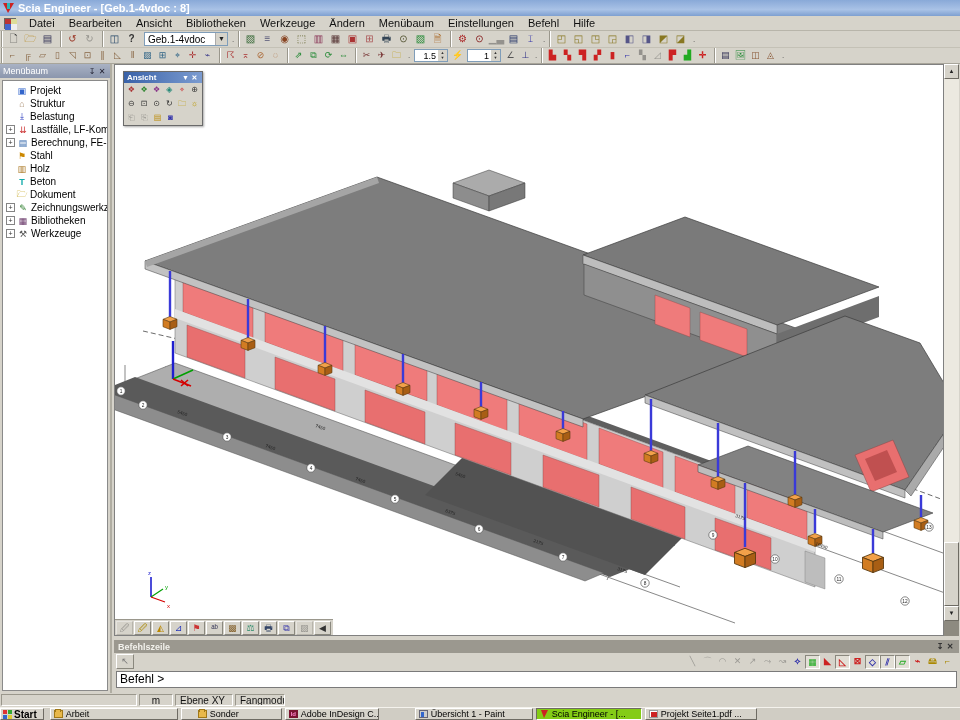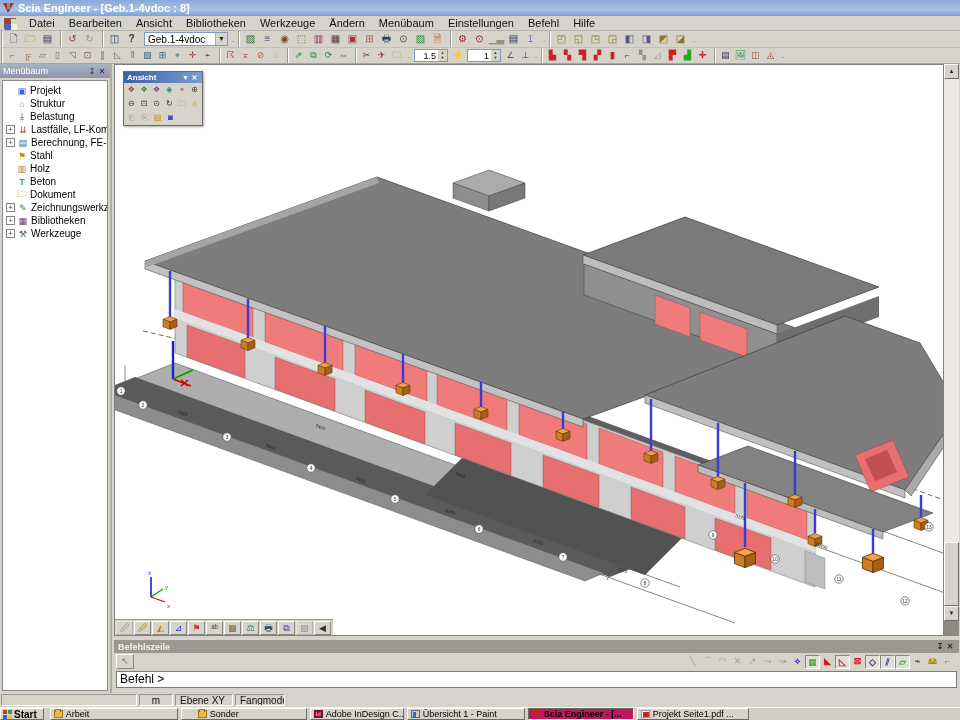--- a/index.html
+++ b/index.html
@@ -97,21 +97,21 @@
 
   
   #taskbar { position:absolute; left:0; top:707px; width:960px; height:13px; background:#d0cdc4; border-top:1px solid #f4f2ec; display:flex; align-items:center; }
   #start { height:12px; border:1px solid; border-color:#fff #6e6b63 #6e6b63 #fff; background:#d6d3ca; display:flex; align-items:center;
     gap:2px; font-size:10px; font-weight:bold; padding:0 6px 0 2px; margin-right:6px; }
   #winflag { width:9px; height:9px; display:grid; grid-template-columns:4px 4px; grid-template-rows:4px 4px; gap:1px; }
   #winflag i:nth-child(1){background:#d33;} #winflag i:nth-child(2){background:#3a3;}
   #winflag i:nth-child(3){background:#36c;} #winflag i:nth-child(4){background:#dc3;}
   .task { height:12px; width:92px; border:1px solid; border-color:#fff #6e6b63 #6e6b63 #fff; background:#d6d3ca;
     font-size:9px; display:flex; align-items:center; gap:3px; padding:0 3px; margin-right:3px; overflow:hidden; white-space:nowrap; }
-  .task.active { border-color:#6e6b63 #fff #fff #6e6b63; background:#be185d; font-weight:bold; }
+  .task.active { border-color:#6e6b63 #fff #fff #6e6b63; background:#84cc16; font-weight:normal; }
   .tico { width:9px; height:8px; flex:none; position:relative; }
   .fold { background:#e8b84a; border:1px solid #a07818; }
   .fold:before { content:""; position:absolute; left:0; top:-2px; width:4px; height:2px; background:#e8b84a; border:1px solid #a07818; border-bottom:none; }
   .indd { background:#7a1230; color:#f8c; font-size:6px; line-height:8px; text-align:center; font-weight:bold; }
   .paint { background:#ccc; border:1px solid #667; }
   .paint:before{ content:""; position:absolute; left:1px; top:1px; width:3px; height:5px; background:#36c; }
   .scia { background:transparent; }
   .scia:before { content:""; position:absolute; left:1px; top:0; border-left:3px solid transparent; border-right:4px solid transparent; border-top:8px solid #cc2222; }
   .pdf { background:#fff; border:1px solid #999; }
   .pdf:before { content:""; position:absolute; left:1px; top:1px; width:6px; height:5px; background:#c22; }
@@ -639,29 +639,29 @@
         <i></i>
         <i></i>
         <i></i>
       </span>
     <span>Start</span>
   </div>
   <div class="task" style="width:128px;">
     <span class="tico fold"></span>
     <span>Arbeit</span>
   </div>
-  <div class="task" style="width:126px;padding-left:16px;">
+  <div class="task" style="width:101px;padding-left:16px;">
     <span class="tico fold"></span>
     <span>Sonder</span>
   </div>
   <div class="task" style="width:94px;">
     <span class="tico indd">Id</span>
     <span>Adobe InDesign C...</span>
   </div>
-  <div class="task" style="width:118px;">
+  <div class="task" style="width:118px;margin-left:33px;">
     <span class="tico paint"></span>
     <span>Übersicht 1 - Paint</span>
   </div>
   <div class="task active" style="width:106px;">
     <span class="tico scia"></span>
     <span>Scia Engineer - [...</span>
   </div>
   <div class="task" style="width:112px;">
     <span class="tico pdf"></span>
     <span>Projekt Seite1.pdf ...</span>

